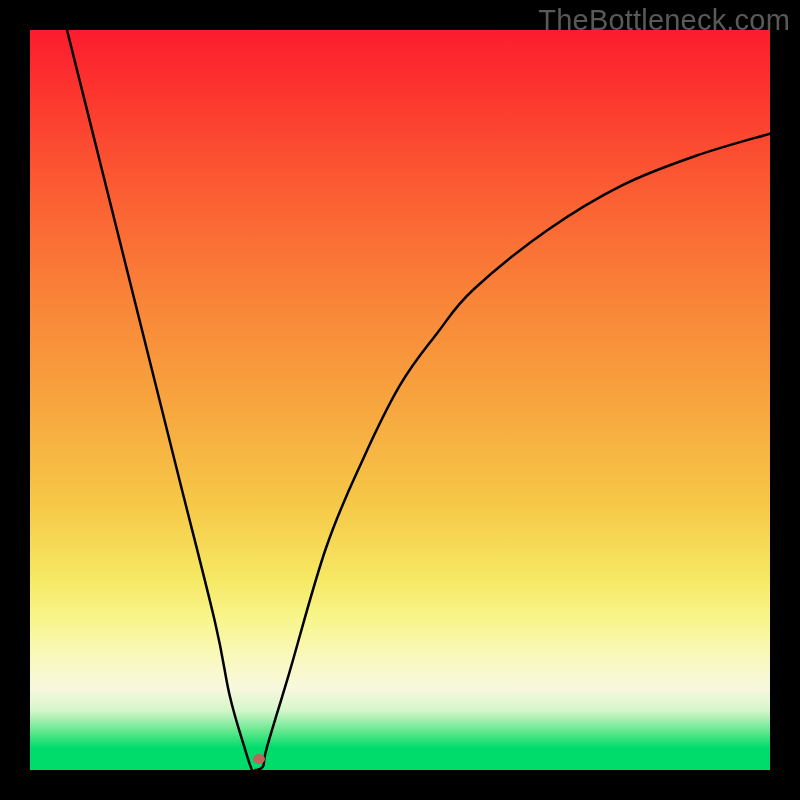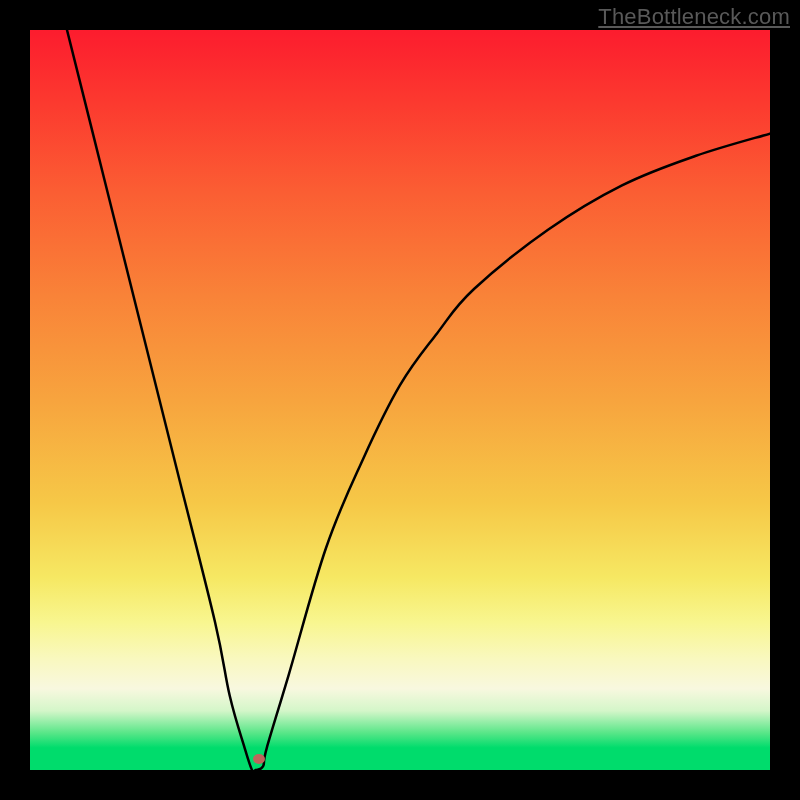--- a/index.html
+++ b/index.html
@@ -14,25 +14,24 @@
     position: relative;
     width: 800px;
     height: 800px;
     background: #000;
   }
   .watermark {
     position: absolute;
     top: 4px;
     right: 10px;
     color: #595959;
-    font-size: 22px;
+    font-size: 29px;
     font-weight: 500;
     letter-spacing: 0.2px;
     z-index: 4;
-    text-decoration: underline;
   }
   .plot {
     position: absolute;
     left: 30px;
     top: 30px;
     width: 740px;
     height: 740px;
     
     background: linear-gradient(
       to bottom,

